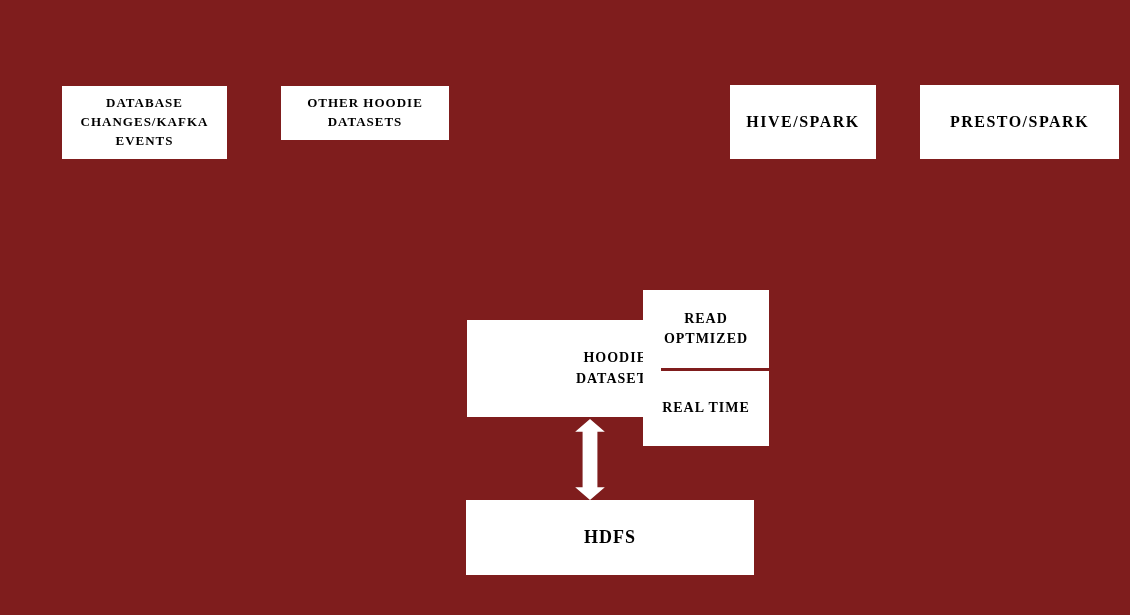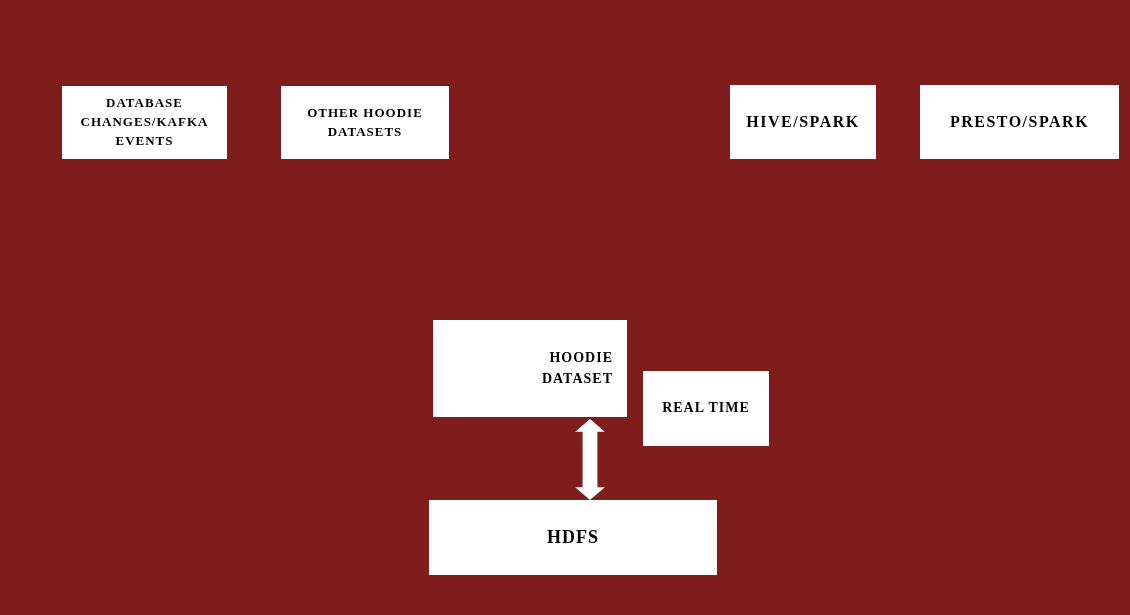--- a/index.html
+++ b/index.html
@@ -24,31 +24,31 @@
     justify-content: center;
     text-align: center;
     font-weight: bold;
     white-space: pre-line;
     line-height: 1.45;
     letter-spacing: 1px;
     box-sizing: border-box;
   }
   
   .n-db      { left: 62px;  top: 86px;  width: 165px; height: 73px; font-size: 13px; }
-  .n-other   { left: 281px; top: 86px;  width: 168px; height: 73px; font-size: 13px; }
+  .n-other   { left: 281px; top: 86px;  width: 168px; height: 54px; font-size: 13px; }
   
   .n-hive    { left: 730px; top: 85px;  width: 146px; height: 74px; font-size: 16px; letter-spacing: 1.5px; }
   .n-presto  { left: 920px; top: 85px;  width: 199px; height: 74px; font-size: 16px; letter-spacing: 1.5px; }
   
-  .n-hoodie  { left: 433px; top: 320px; width: 194px; height: 97px; font-size: 14px;
+  .n-hoodie  { left: 467px; top: 320px; width: 194px; height: 97px; font-size: 14px;
                justify-content: flex-end; text-align: right; padding-right: 14px; }
   .n-read    { left: 643px; top: 290px; width: 126px; height: 78px; font-size: 14px; }
   .n-real    { left: 643px; top: 371px; width: 126px; height: 75px; font-size: 14px; }
   
-  .n-hdfs    { left: 429px; top: 500px; width: 288px; height: 75px; font-size: 18px; letter-spacing: 1px; }
+  .n-hdfs    { left: 466px; top: 500px; width: 288px; height: 75px; font-size: 18px; letter-spacing: 1px; }
   
   .arrow-wrap {
     position: absolute;
     left: 574px;
     top: 419px;
     width: 32px;
     height: 81px;
   }
   .arrow-wrap svg { display: block; width: 100%; height: 100%; }
 </style>
@@ -64,20 +64,22 @@
   <div class="node n-other">OTHER HOODIE
 DATASETS</div>
 
   <div class="node n-hive">HIVE/SPARK</div>
 
   <div class="node n-presto">PRESTO/SPARK</div>
 
   <div class="node n-hoodie">HOODIE
 DATASET</div>
 
+  <div class="node n-read">READ
+OPTMIZED</div>
 
   <div class="node n-real">REAL TIME</div>
 
   <div class="node n-hdfs">HDFS</div>
 
   <div class="arrow-wrap">
     <svg viewBox="0 0 32 82" xmlns="http://www.w3.org/2000/svg" aria-hidden="true">
       <polygon points="16,0 31,13 23.5,13 23.5,69 31,69 16,82 1,69 8.5,69 8.5,13 1,13" fill="#ffffff"></polygon>
     </svg>
   </div>

